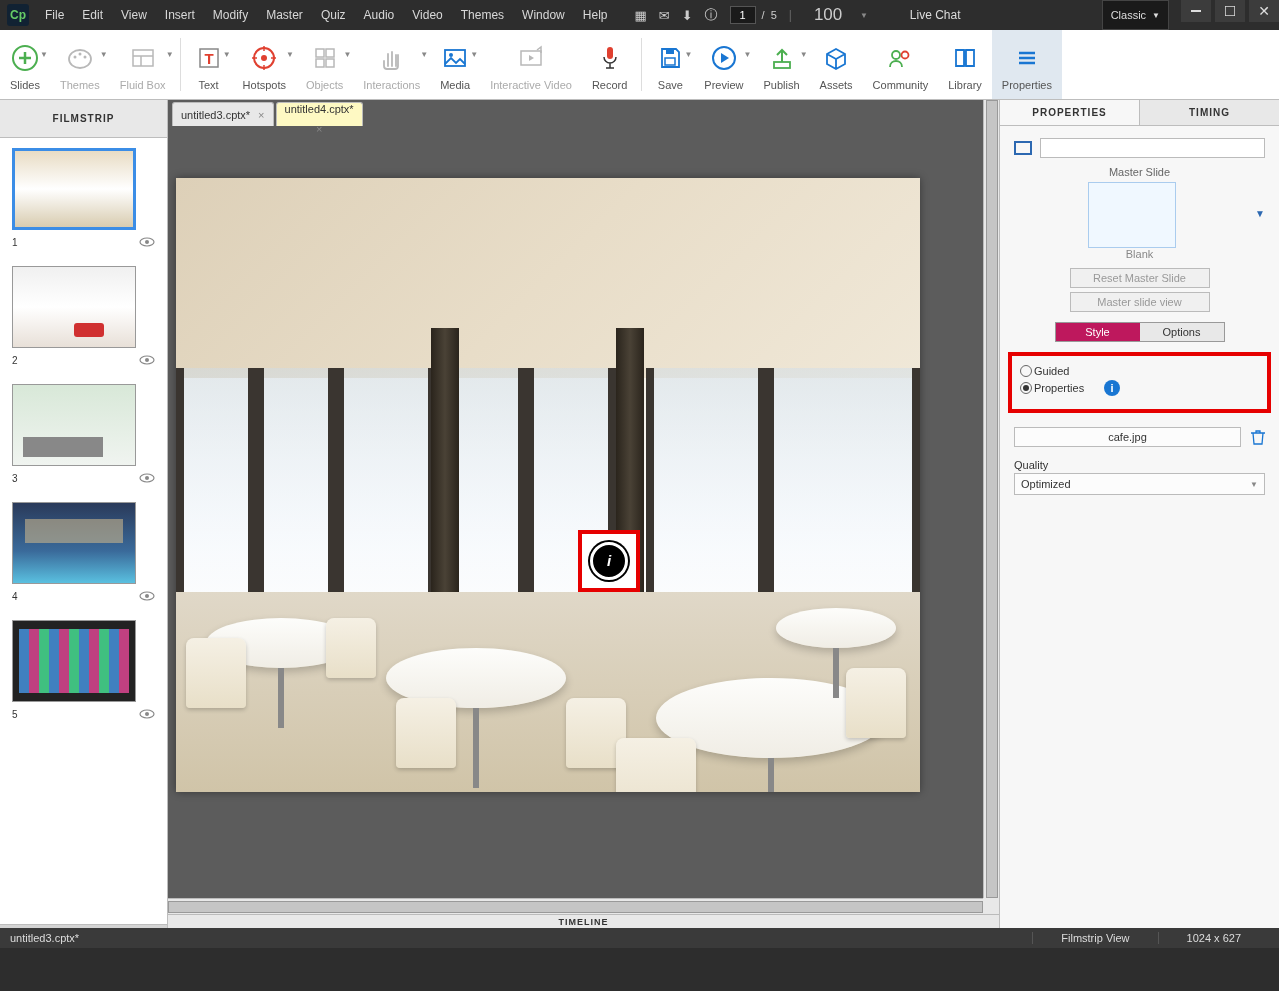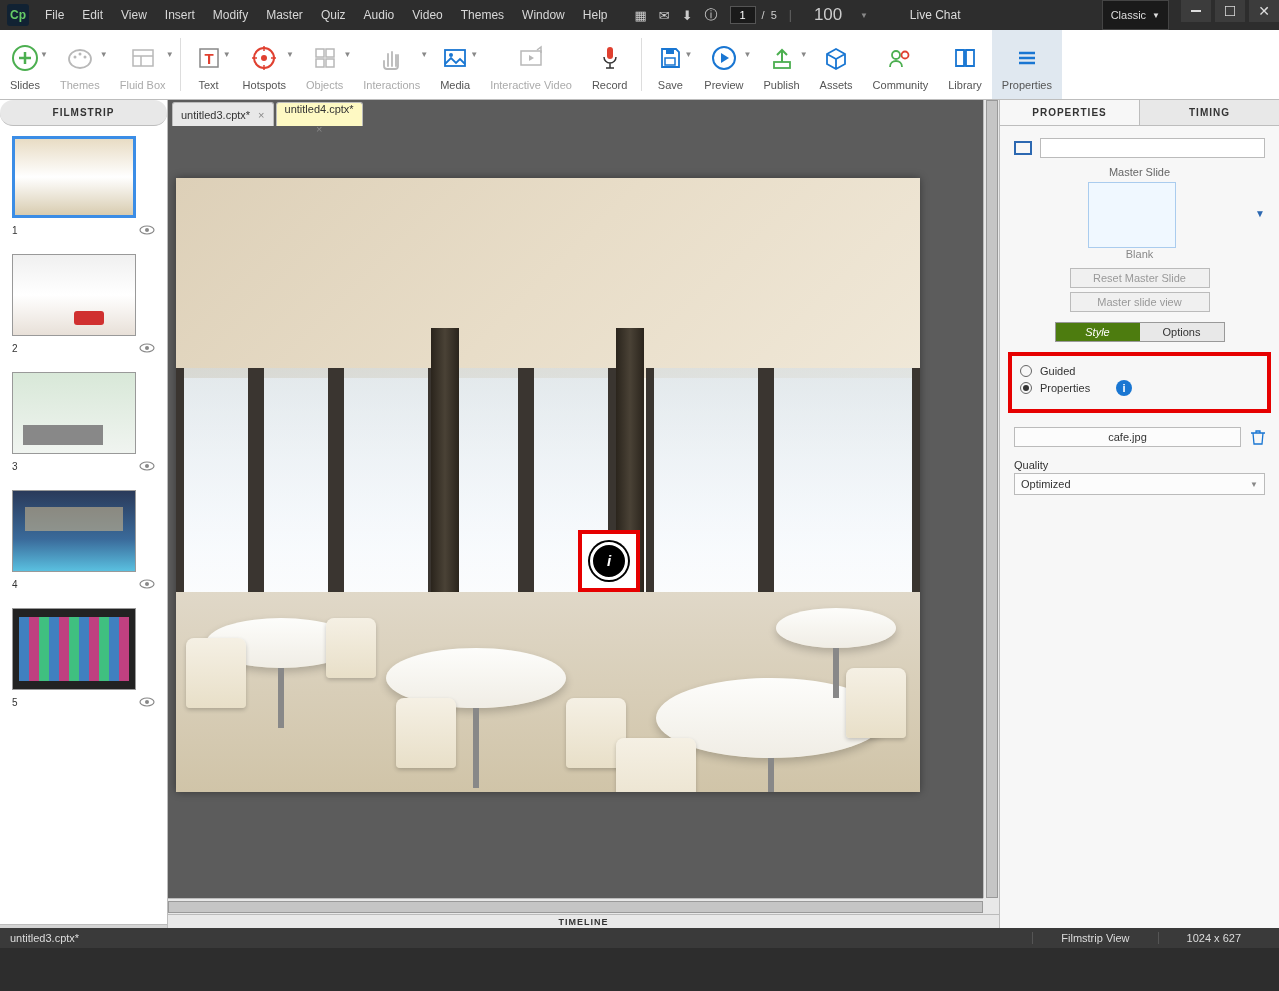--- a/index.html
+++ b/index.html
@@ -25,21 +25,21 @@
 .tb-sep { width: 1px; background: #ddd; margin: 8px 4px; }
 .tb-ico { height: 38px; display: flex; align-items: center; justify-content: center; }
 .dd-caret { position: absolute; right: 2px; top: 20px; font-size: 8px; color: #888; }
 svg { display: block; }
 .tabbar { position: absolute; left: 168px; top: 100px; height: 26px; display: flex; align-items: end; padding-left: 4px; gap: 2px; z-index: 5; }
 .doc-tab { height: 24px; background: #e8e8e8; border: 1px solid #bbb; border-bottom: none; padding: 0 8px; display: flex; align-items: center; font-size: 11px; color: #333; gap: 8px; border-radius: 3px 3px 0 0; }
 .doc-tab.active { background: #fef9c3; flex-direction: column; }
 .tab-x { color: #888; font-size: 11px; cursor: pointer; }
 .body-row { display: flex; height: 828px; }
 .filmstrip { width: 168px; background: #fff; border-right: 1px solid #bdbdbd; display: flex; flex-direction: column; }
-.fs-head { height: 26px; background: #e8e8e8; border-bottom: 1px solid #bdbdbd; display: flex; align-items: center; justify-content: center; font-size: 10px; font-weight: bold; letter-spacing: 1px; color: #333; border-radius: 13px; }
+.fs-head { height: 38px; background: #e8e8e8; border-bottom: 1px solid #bdbdbd; display: flex; align-items: center; justify-content: center; font-size: 10px; font-weight: bold; letter-spacing: 1px; color: #333; }
 .fs-body { flex: 1; background: #fff; overflow: auto; padding: 10px 12px; }
 .thumb-wrap { margin-bottom: 16px; }
 .thumb { width: 124px; height: 82px; border: 1px solid #999; background: #d0d0d0; position: relative; }
 .thumb.sel { border: 3px solid #3b8de6; }
 .thumb-row { display: flex; align-items: center; justify-content: space-between; margin-top: 4px; font-size: 10px; color: #333; position: relative; height: 16px; }
 .fs-resize { height: 4px; background: #d4d4d4; border-top: 1px solid #bdbdbd; }
 .canvas-area { flex: 1; background: #5c5c5c; display: flex; flex-direction: column; position: relative; }
 .canvas-scroll { flex: 1; position: relative; }
 .vscroll { position: absolute; right: 0; top: 0; width: 16px; height: calc(100% - 16px); background: #e8e8e8; border-left: 1px solid #bbb; }
 .vscroll-thumb { position: absolute; left: 2px; width: 12px; background: #c5c5c5; border: 1px solid #999; }
@@ -60,23 +60,23 @@
 .slide-chip { width: 18px; height: 14px; border: 2px solid #2c68b1; }
 .name-input { flex: 1; height: 20px; border: 1px solid #bbb; background: #fff; }
 .master-label { text-align: center; color: #666; font-size: 11px; margin-top: 4px; }
 .master-thumb { width: 88px; height: 66px; border: 1px solid #aaccee; background: #f0f8ff; margin: 4px auto 0; }
 .master-dd-row { display: flex; align-items: center; justify-content: center; gap: 6px; }
 .master-caret { color: #2c68b1; font-size: 10px; }
 .blank-txt { text-align: center; color: #888; font-size: 11px; margin-bottom: 8px; }
 .rp-btn { display: block; width: 140px; height: 20px; margin: 4px auto; border: 1px solid #bbb; background: #f0f0f0; color: #999; font-size: 11px; }
 .style-tabs { display: flex; margin: 10px auto; width: 170px; border: 1px solid #999; }
 .style-tab { flex: 1; text-align: center; font-size: 11px; padding: 3px 0; cursor: pointer; background: #e8e8e8; color: #333; }
-.style-tab.active { background: #4d7c0f; color: #fff; font-style: italic; }
+.style-tab.active { background: #be185d; color: #fff; }
 .mode-box { border: 4px solid #e60000; padding: 6px 8px 10px; margin: 0 -6px 14px; }
-.radio-row { display: flex; align-items: center; gap: 8px; font-size: 11px; margin: 3px 0; }
+.radio-row { display: flex; align-items: center; gap: 2px; font-size: 11px; margin: 3px 0; }
 .radio { width: 12px; height: 12px; border: 1px solid #666; border-radius: 50%; display: flex; align-items: center; justify-content: center; }
 .radio.checked::after { content: ''; width: 6px; height: 6px; border-radius: 50%; background: #333; }
 .info-badge { width: 16px; height: 16px; border-radius: 50%; background: #1976d2; color: #fff; display: flex; align-items: center; justify-content: center; font-size: 11px; font-weight: bold; margin-left: 18px; }
 .file-row { display: flex; align-items: center; gap: 10px; }
 .file-input { flex: 1; height: 20px; border: 1px solid #bbb; background: #fcfcfc; text-align: center; font-size: 11px; color: #333; }
 .trash-ico { color: #1976d2; font-size: 14px; cursor: pointer; }
 .qual-label { margin-top: 12px; font-size: 11px; color: #333; }
 .qual-dd { width: 100%; height: 22px; border: 1px solid #bbb; background: #fcfcfc; margin-top: 2px; display: flex; align-items: center; justify-content: space-between; padding: 0 6px; font-size: 11px; color: #333; }
 .statusbar { height: 20px; background: #3a3a3a; color: #ddd; display: flex; align-items: center; font-size: 11px; padding: 0 10px; }
 .sb-right { margin-left: auto; display: flex; gap: 0; }

